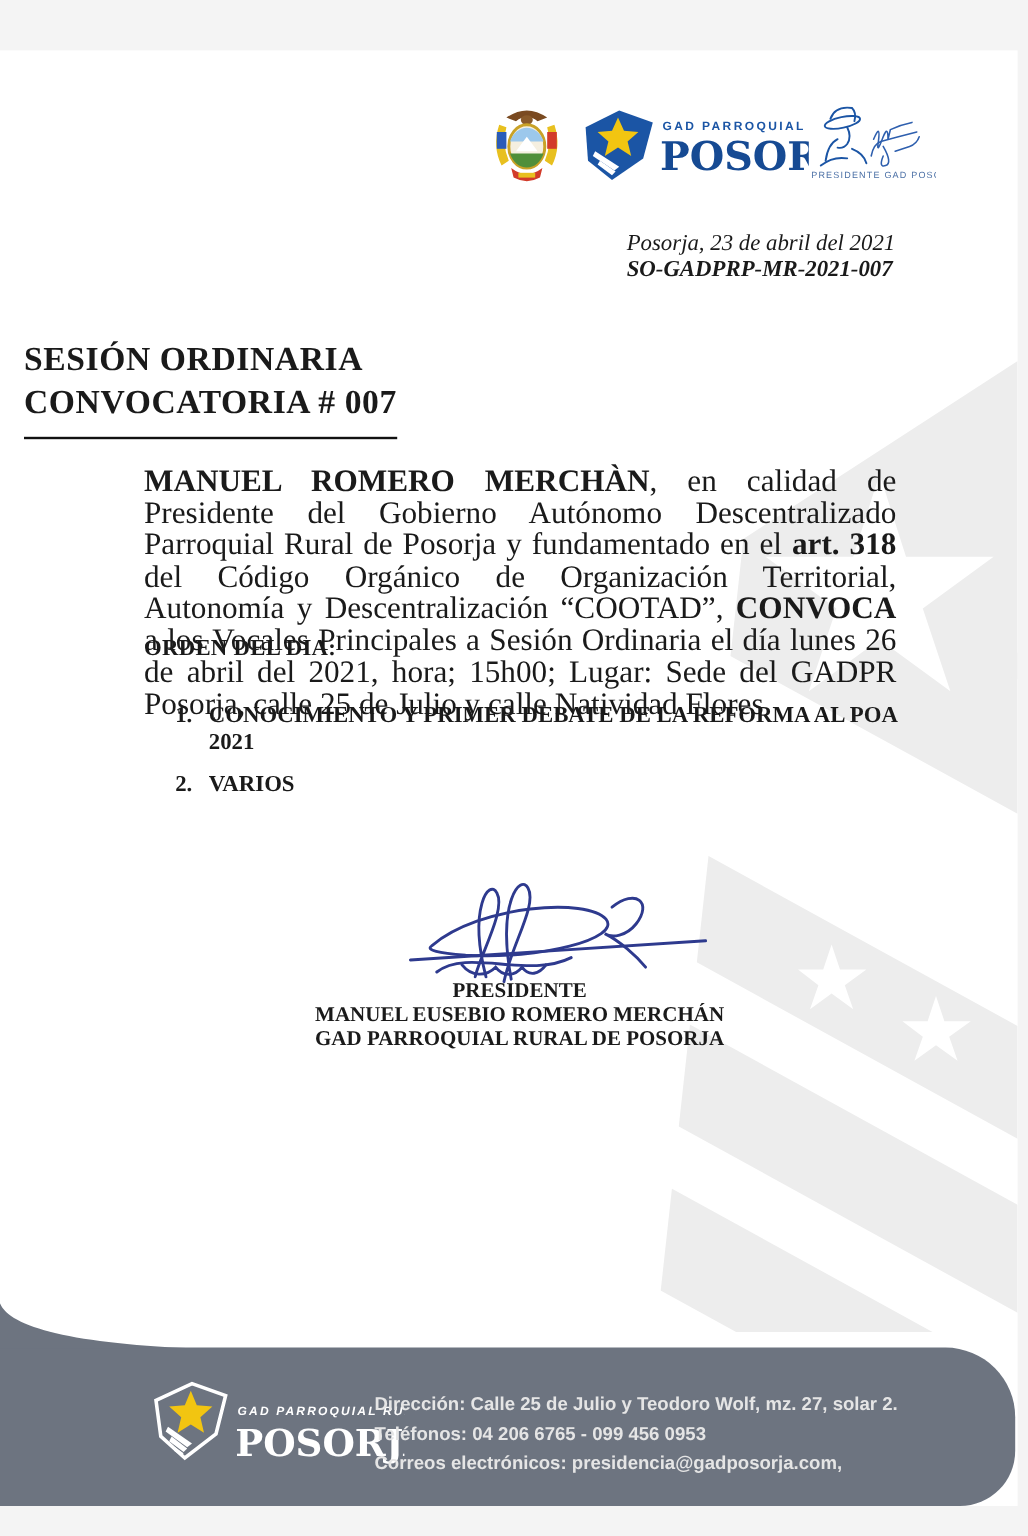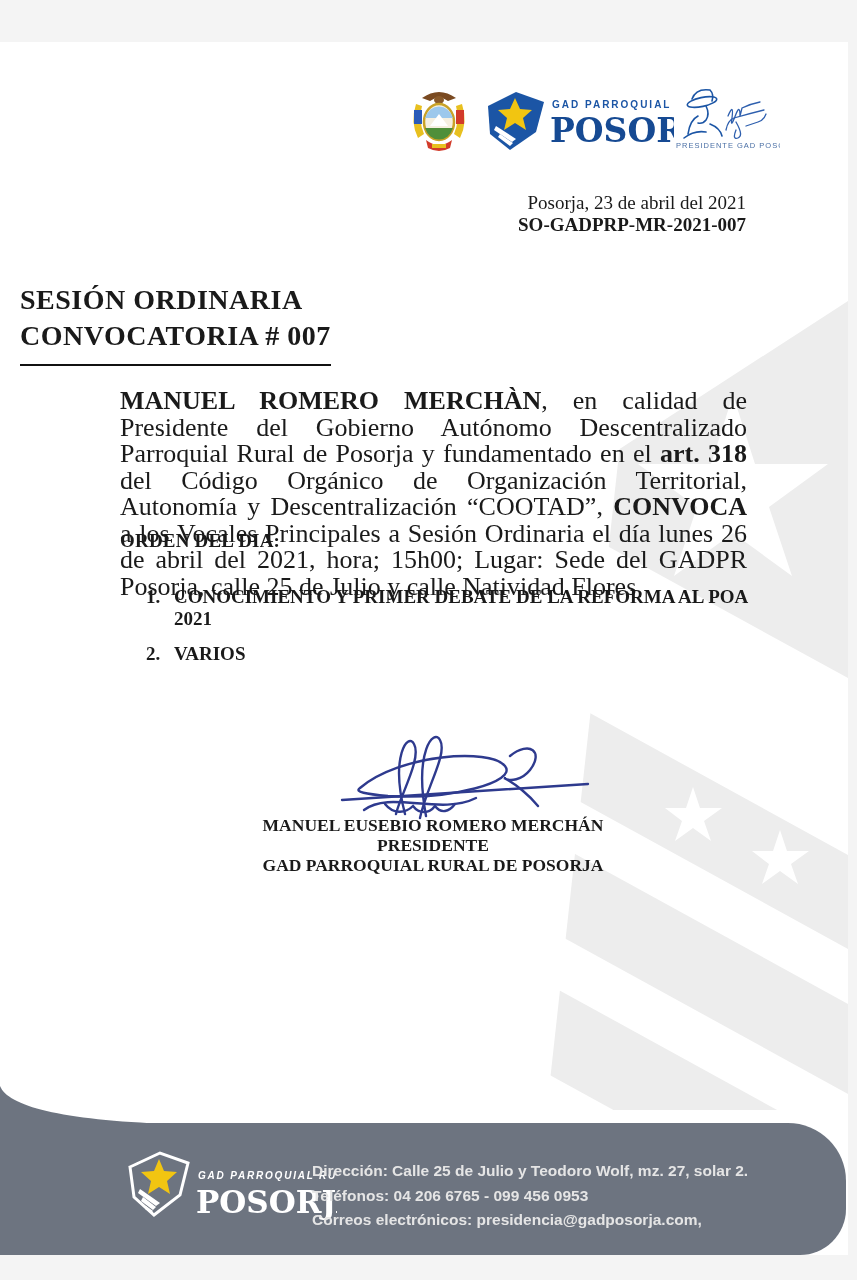--- a/index.html
+++ b/index.html
@@ -8,21 +8,21 @@
   .page{position:absolute;left:0;top:42px;width:848px;height:1213px;background:#ffffff;overflow:hidden;}
   .layer{position:absolute;z-index:1;}
   
   .watermark{position:absolute;right:0;top:228px;width:560px;height:840px;z-index:0;pointer-events:none;}
   
   .logo-row{left:0;top:44px;width:848px;height:74px;}
   .arms{position:absolute;left:408px;top:2px;}
   .plogo{position:absolute;left:482px;top:4px;}
   .preslogo{position:absolute;left:676px;top:0px;}
   
-  .dateblock{right:102px;top:150px;text-align:right;font-size:19px;line-height:22px;}
+  .dateblock{right:102px;top:150px;text-align:left;font-size:19px;line-height:22px;font-style:italic;}
   .ref{font-weight:bold;}
   
   .titleblock{left:20px;top:240px;width:826px;text-align:left;font-weight:bold;
               font-size:28px;line-height:36px;letter-spacing:.5px;}
   .titleblock .u{border-bottom:2px solid #111;padding-bottom:13px;}
   
   .bodypar{left:120px;top:346px;width:627px;font-size:26px;line-height:26.5px;text-align:justify;}
   .bodypar b{font-weight:bold;}
   .agenda-head{left:120px;top:488px;font-size:19px;font-weight:bold;letter-spacing:.2px;}
   .agenda{left:146px;top:544px;width:620px;font-size:19px;font-weight:bold;}
@@ -139,22 +139,22 @@
         <path d="M96,90 C84,25 104,2 110,14 C118,28 96,62 90,92"></path>
         <path d="M30,62 C70,28 160,22 175,40 C188,56 120,74 58,70 C36,68 24,66 30,62"></path>
         <path d="M12,74 L258,58"></path>
         <path d="M180,30 C200,14 214,26 200,44 C192,54 180,56 174,52 C186,58 200,70 208,80"></path>
         <path d="M55,78 c8,10 20,10 28,2 c6,8 16,8 22,0 c6,8 14,6 20,-2"></path>
         <path d="M34,84 C60,64 110,90 146,72"></path>
       </g>
     </svg>
 
     <div class="layer nameblock">
+      <div>PRESIDENTE</div>
       <div>MANUEL EUSEBIO ROMERO MERCHÁN</div>
-      <div>PRESIDENTE</div>
       <div>GAD PARROQUIAL RURAL DE POSORJA</div>
     </div>
 
     <div class="band">
       <svg class="band-sliver" viewBox="0 0 170 38" preserveAspectRatio="none">
         <path d="M0,0 C8,20 60,34 170,38 L0,38 Z" fill="#6d7480"></path>
       </svg>
 
       <svg class="f-logo" viewBox="0 0 215 92">
         <g>

